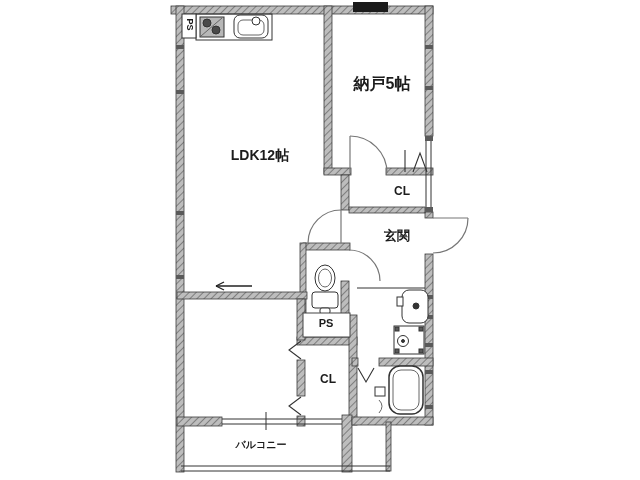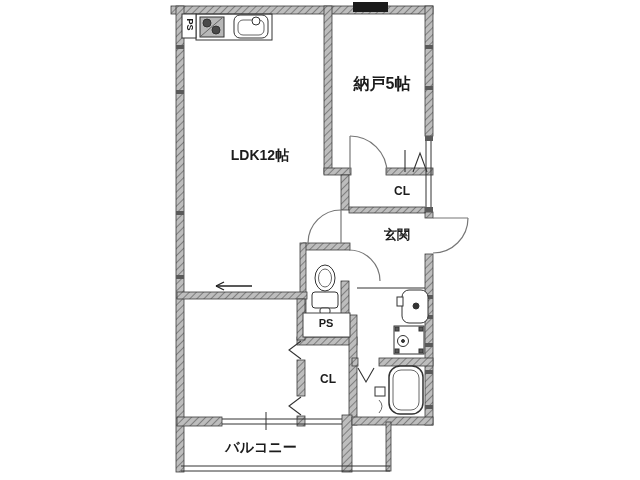--- a/index.html
+++ b/index.html
@@ -4,25 +4,25 @@
 <style>
   html,body{margin:0;padding:0;background:#ffffff;}
   #canvas{position:relative;width:640px;height:480px;background:#ffffff;overflow:hidden;
           font-family:"Liberation Sans","DejaVu Sans",sans-serif;}
   #plan-svg{position:absolute;left:0;top:0;}
   .room-label{position:absolute;color:#1c1c1c;font-weight:600;text-align:center;
               white-space:nowrap;letter-spacing:0px;line-height:1;}
   .lbl-ldk{left:215px;top:148px;width:90px;font-size:14px;}
   .lbl-nando{left:342px;top:76px;width:80px;font-size:16px;}
   .lbl-cl-upper{left:389px;top:185px;width:26px;font-size:12px;}
-  .lbl-genkan{left:374px;top:229px;width:46px;font-size:13px;font-family:Liberation Mono, monospace;}
+  .lbl-genkan{left:374px;top:229px;width:46px;font-size:13px;}
   .lbl-ps{left:313px;top:318px;width:26px;font-size:11px;}
   .lbl-youshitsu{left:196px;top:355px;width:100px;font-size:14px;}
   .lbl-cl-lower{left:315px;top:373px;width:26px;font-size:12px;}
-  .lbl-balcony{left:223px;top:440px;width:76px;font-size:14px;}
+  .lbl-balcony{left:223px;top:440px;width:76px;font-size:10px;}
   .lbl-ps-kitchen{left:177px;top:20px;width:24px;font-size:9px;transform:rotate(90deg);}
 </style>
 </head>
 <body>
 
 <div id="canvas">
 
   <svg id="plan-svg" width="640" height="480" viewBox="0 0 640 480">
     <defs>
       <pattern id="hatch" width="5" height="5" patternUnits="userSpaceOnUse" patternTransform="rotate(45)">

